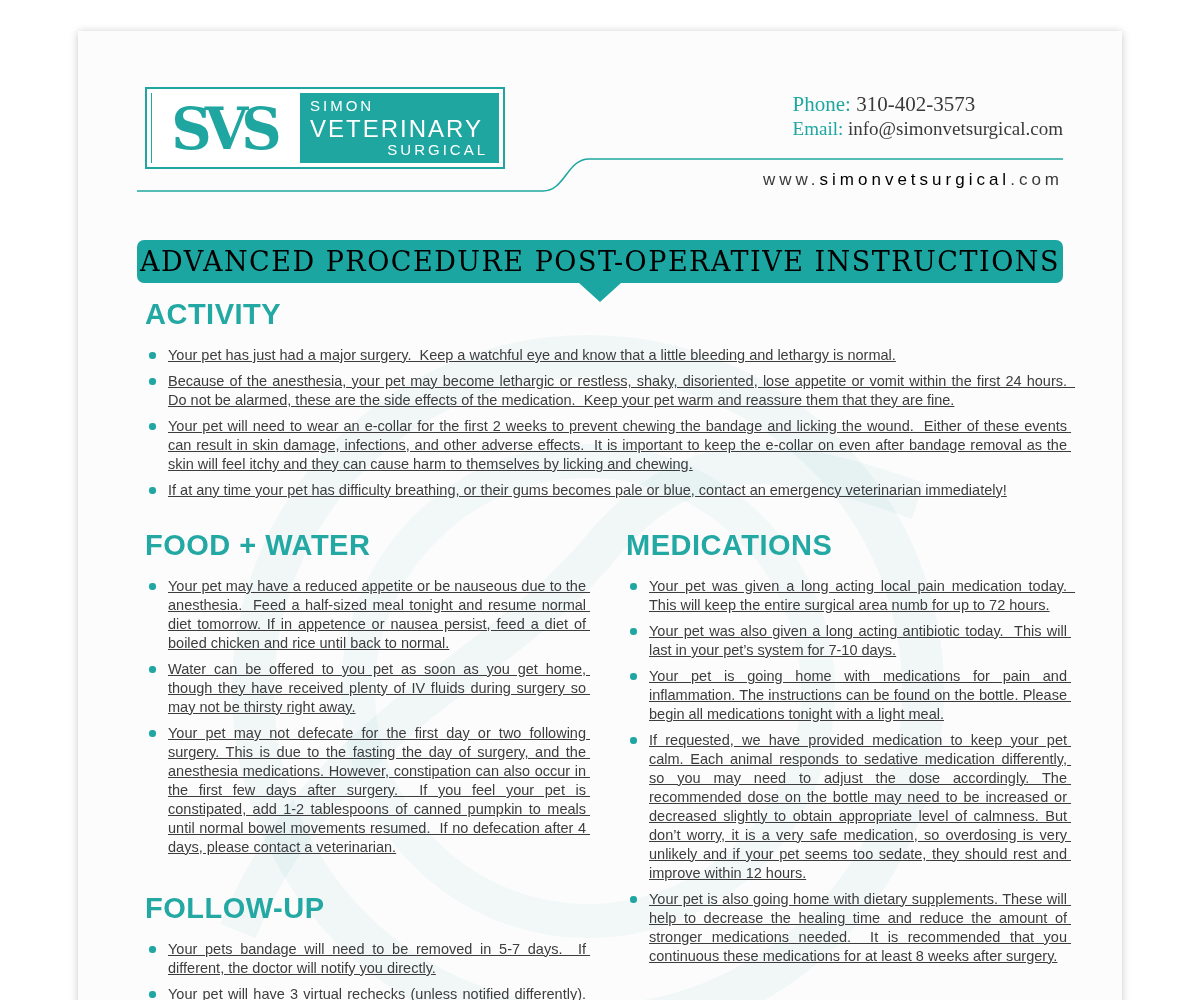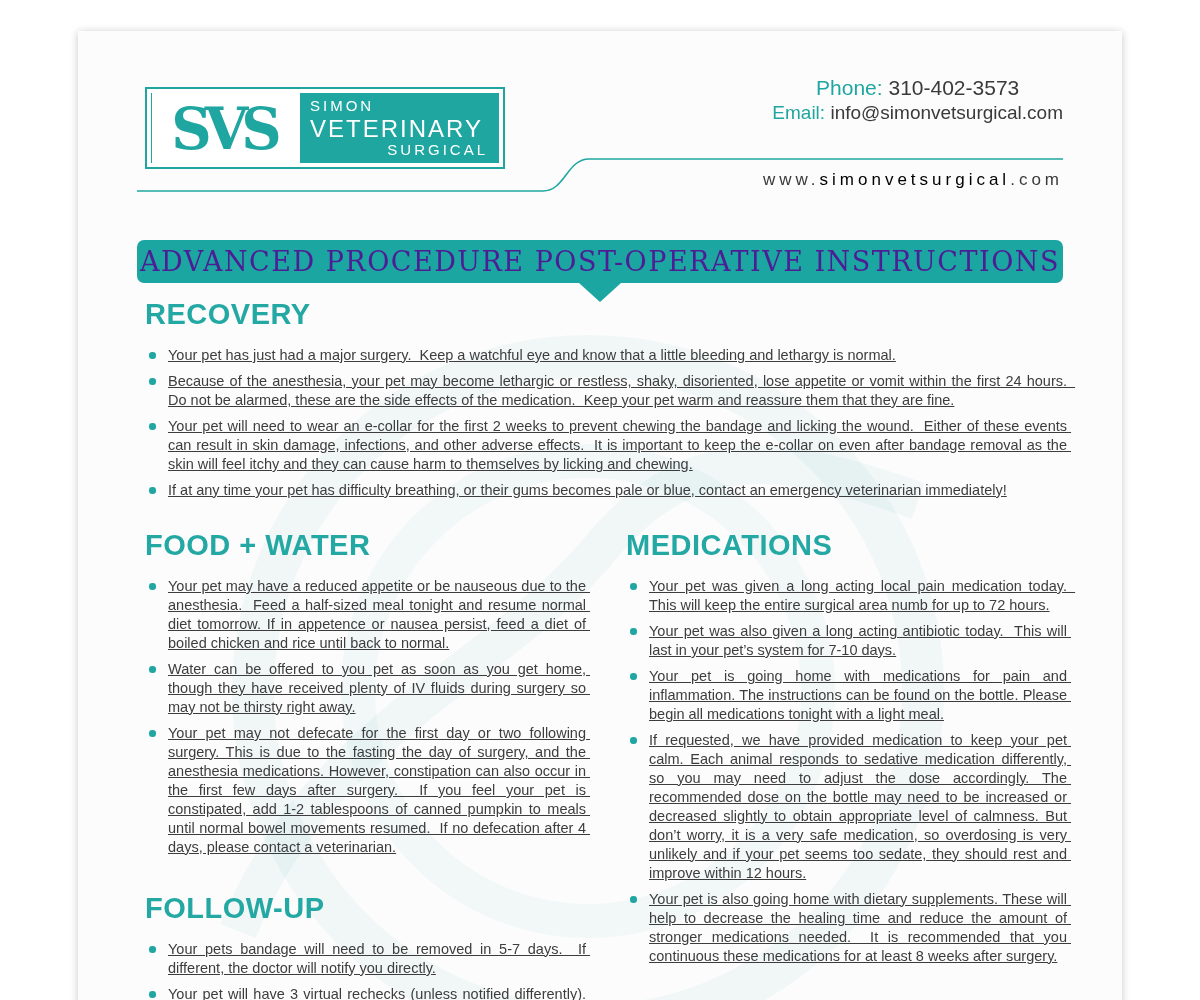--- a/index.html
+++ b/index.html
@@ -30,39 +30,39 @@
   }
   .logo-text{
     flex:1;background:#1fa6a1;color:#ffffff;padding:7px 10px 6px 10px;
     display:flex;flex-direction:column;justify-content:center;box-sizing:border-box;
   }
   .logo-l1{font-size:15px;letter-spacing:3px;line-height:1.1;font-weight:400;}
   .logo-l2{font-size:24px;letter-spacing:2px;line-height:1.15;font-weight:400;}
   .logo-l3{font-size:15px;letter-spacing:3px;line-height:1.1;text-align:right;font-weight:400;}
 
   .contact{
-    position:absolute;right:59px;top:44px;text-align:center;color:#3a3a3a;
+    position:absolute;right:59px;top:60px;text-align:left;color:#3a3a3a;font-family:Liberation Serif, serif;
   }
   .contact .line1{font-size:21px;line-height:1.25;}
   .contact .line2{font-size:19px;line-height:1.25;}
   .contact .lbl{color:#1fa6a1;}
   .divider-svg{position:absolute;left:59px;top:119px;width:926px;height:46px;}
   .www{
     position:absolute;right:59px;top:139px;font-size:17px;letter-spacing:4px;color:#3a3a3a;
   }
   .www .hl{color:#000000;}
 
   
   .banner{
     position:absolute;left:59px;top:209px;width:926px;height:43px;
     background:#1ca6a2;border-radius:7px;
     display:flex;align-items:center;justify-content:center;
   }
   .banner-title{
-    color:#4c1d95;font-family:"DejaVu Serif","Liberation Serif",serif;
+    color:#000000;font-family:"DejaVu Serif","Liberation Serif",serif;
     font-size:27px;letter-spacing:1.5px;white-space:nowrap;
   }
   .banner-tail{
     position:absolute;left:50%;top:43px;transform:translateX(-50%);
     width:0;height:0;border-left:21px solid transparent;border-right:21px solid transparent;
     border-top:19px solid #1ca6a2;
   }
 
   
   .content{position:absolute;left:67px;top:268px;width:922px;color:#3d3d3d;}
@@ -122,21 +122,21 @@
     <div class="www"><span>www.</span><span class="hl">simonvetsurgical</span><span>.com</span></div>
 
     <div class="banner">
       <div class="banner-title">ADVANCED PROCEDURE POST-OPERATIVE INSTRUCTIONS</div>
       <div class="banner-tail"></div>
     </div>
 
     <div class="content">
 
       <div class="wide">
-        <h2>RECOVERY</h2>
+        <h2>ACTIVITY</h2>
         <ul class="blist">
           <li><span class="dot"></span><span class="li-text">Your pet has just had a major surgery.  Keep a watchful eye and know that a little bleeding and lethargy is normal.</span></li>
           <li><span class="dot"></span><span class="li-text">Because of the anesthesia, your pet may become lethargic or restless, shaky, disoriented, lose appetite or vomit within the first 24 hours.  Do not be alarmed, these are the side effects of the medication.  Keep your pet warm and reassure them that they are fine.</span></li>
           <li><span class="dot"></span><span class="li-text">Your pet will need to wear an e-collar for the first 2 weeks to prevent chewing the bandage and licking the wound.  Either of these events can result in skin damage, infections, and other adverse effects.  It is important to keep the e-collar on even after bandage removal as the skin will feel itchy and they can cause harm to themselves by licking and chewing.</span></li>
           <li><span class="dot"></span><span class="li-text">If at any time your pet has difficulty breathing, or their gums becomes pale or blue, contact an emergency veterinarian immediately!</span></li>
         </ul>
       </div>
 
       <div class="cols">
 

